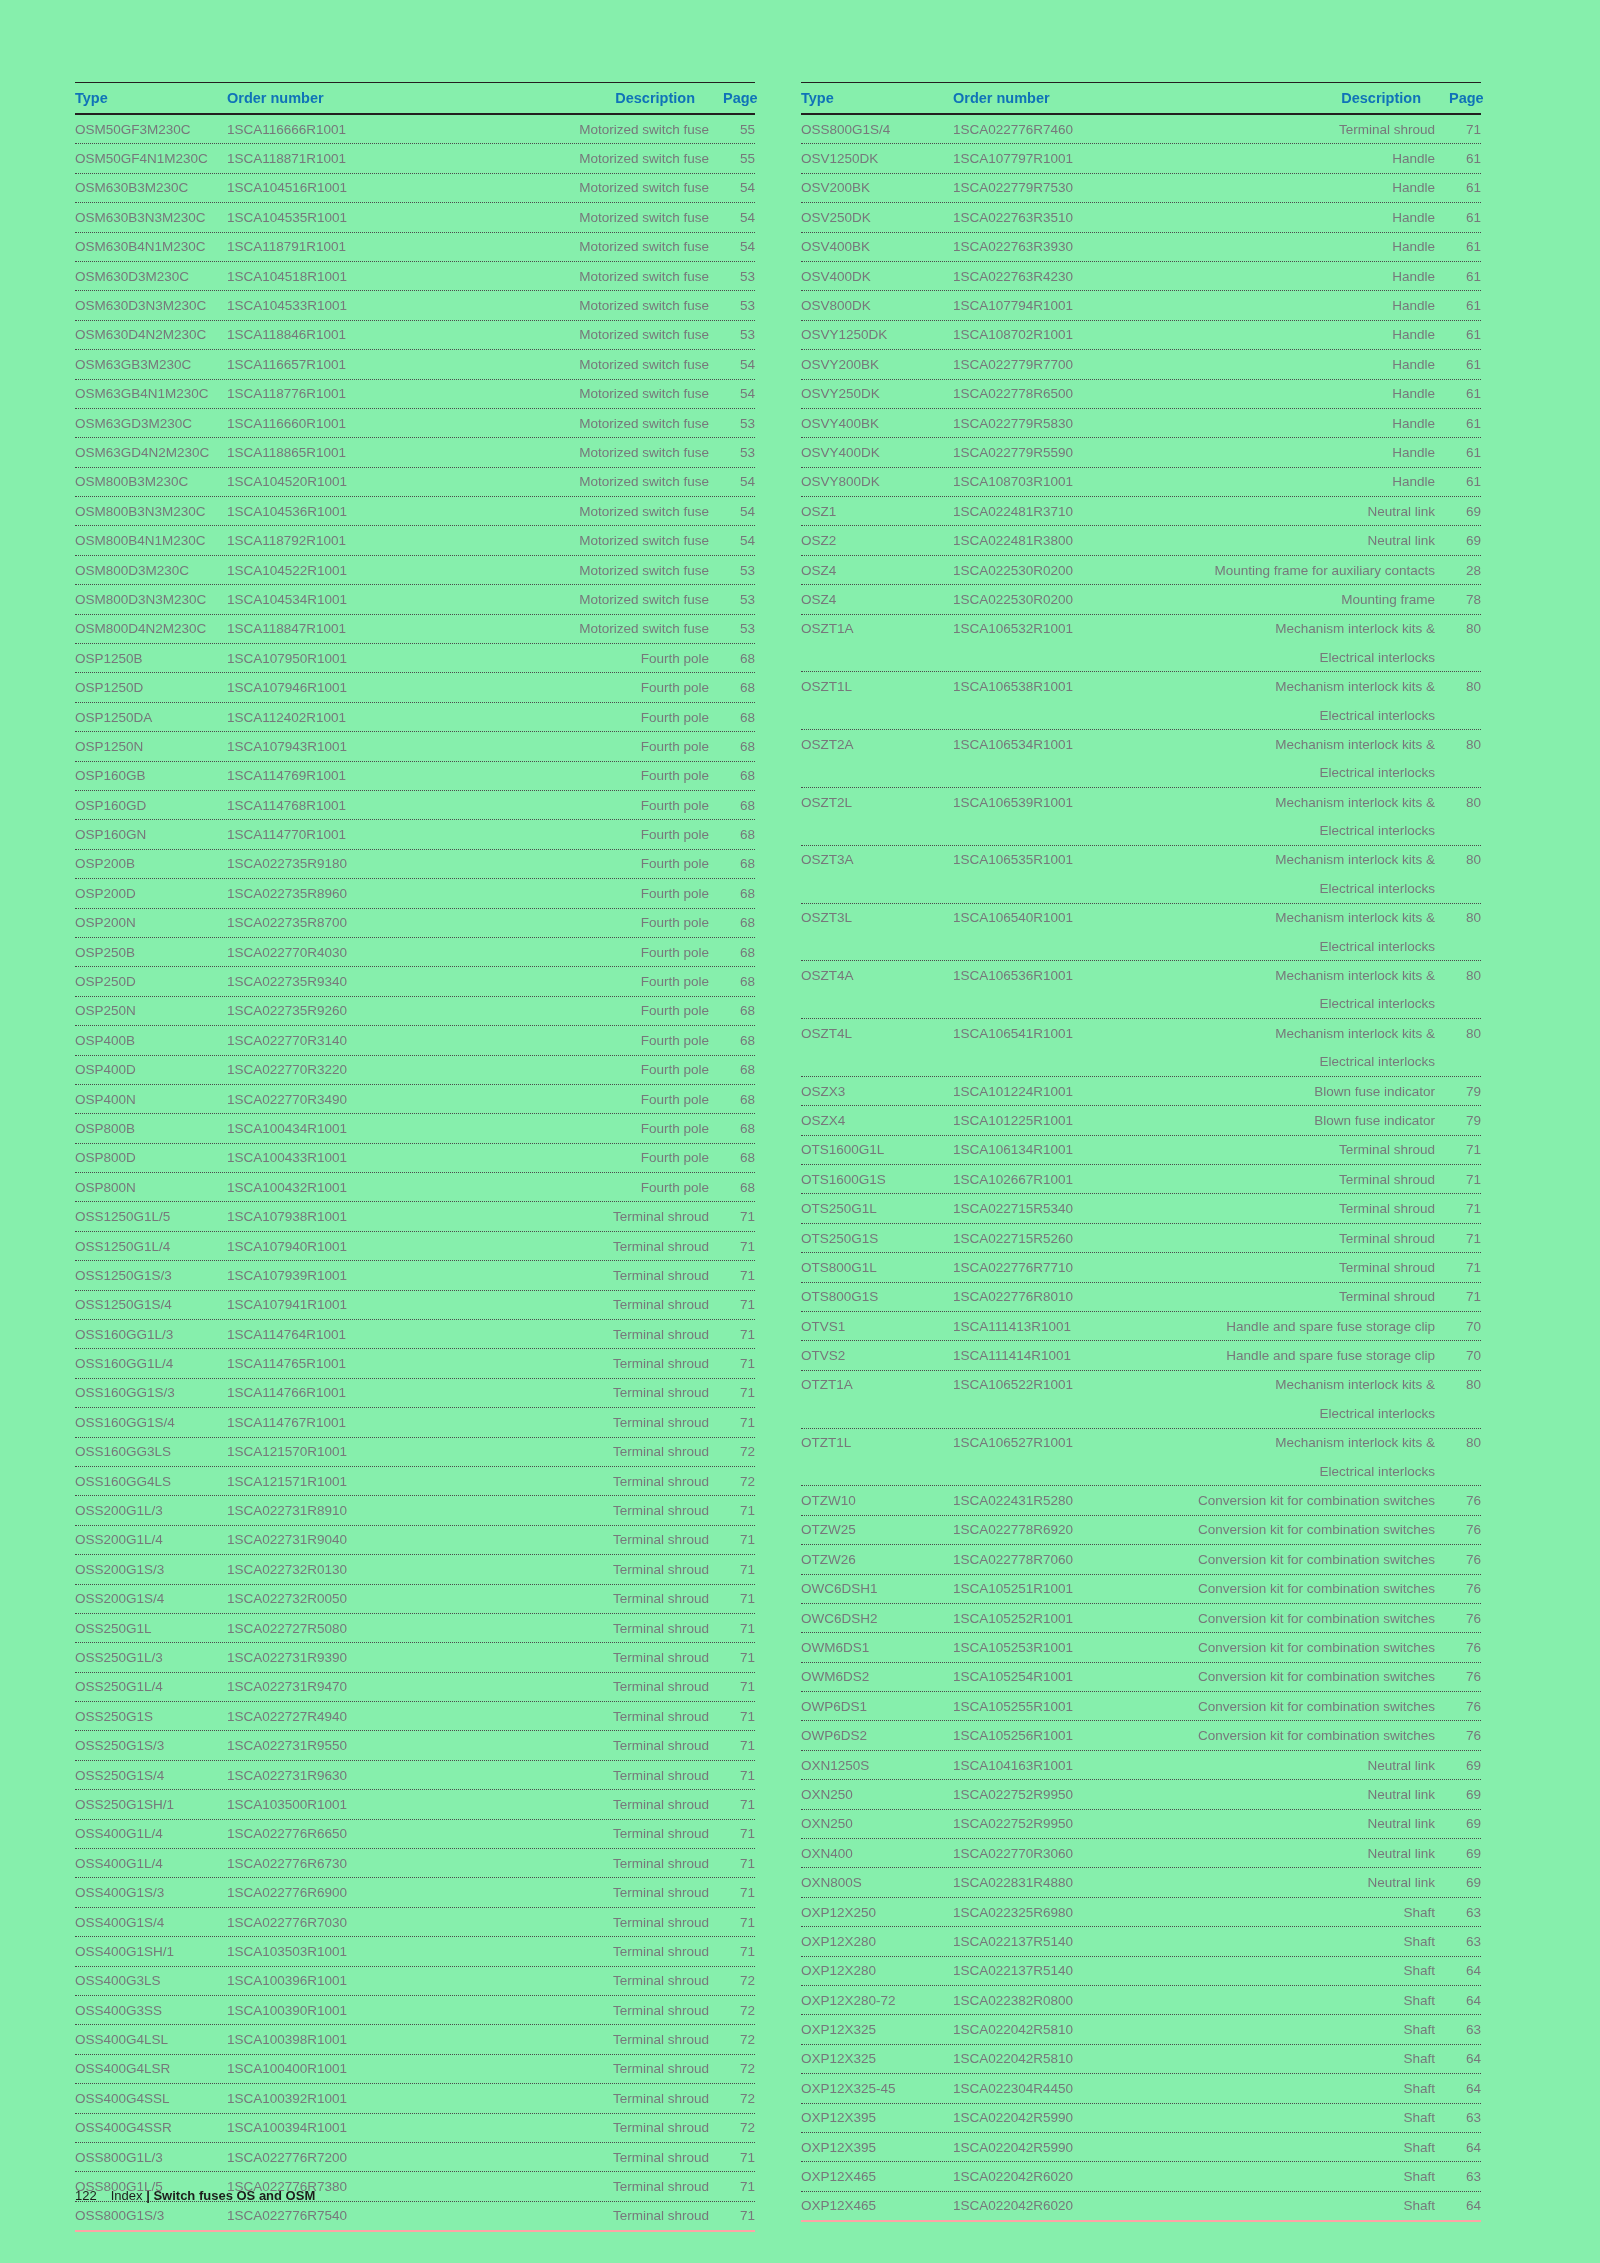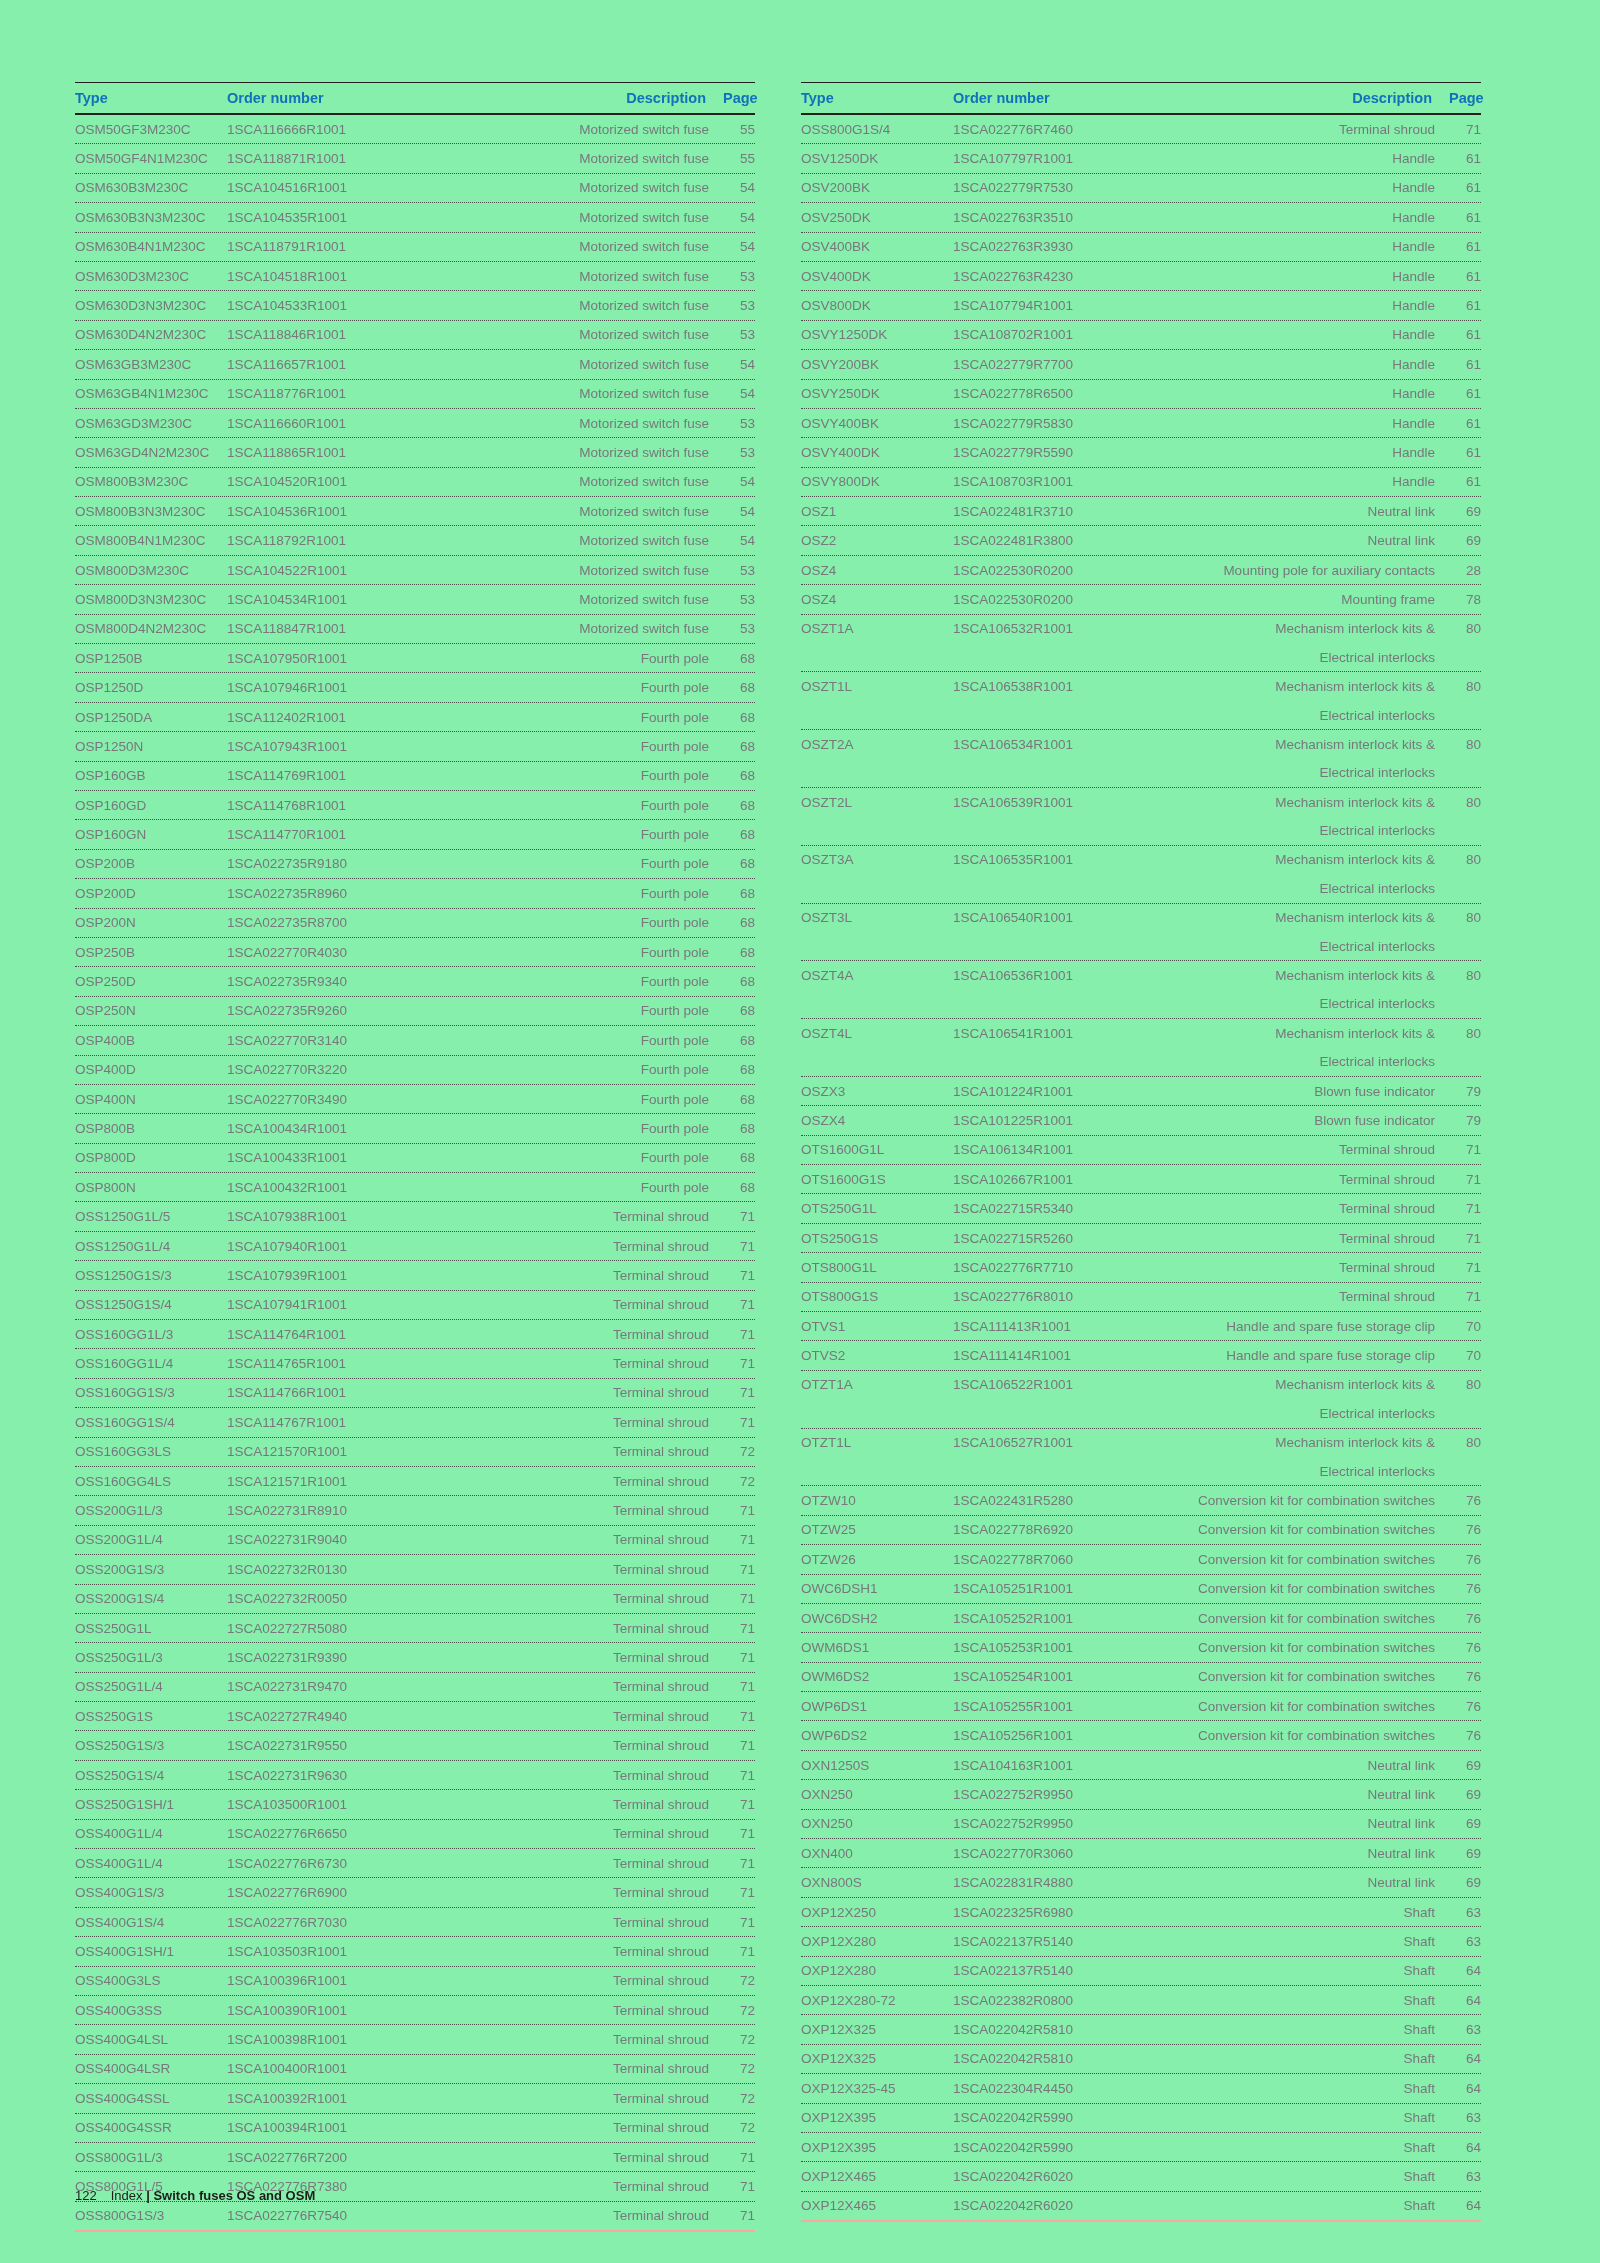--- a/index.html
+++ b/index.html
@@ -50,21 +50,21 @@
     display: flex;
     align-items: center;
     height: 28.4px;
     font-size: 13.5px;
     color: #77787b;
   }
   .c-type  { width: 152px; flex: 0 0 152px; text-align: left; white-space: nowrap; overflow: hidden; }
   .c-order { width: 212px; flex: 0 0 212px; text-align: left; white-space: nowrap; overflow: hidden; }
   .c-desc  { flex: 1 1 auto; text-align: right; white-space: nowrap; overflow: hidden; padding-right: 14px; }
   .c-page  { width: 32px; flex: 0 0 32px; text-align: right; white-space: nowrap; }
-  .thead .c-desc { padding-right: 17px; }
+  .thead .c-desc { padding-right: 28px; }
   .footer {
     position: absolute;
     left: 75px;
     top: 2188px;
     font-size: 13px;
     color: #1d1d1b;
   }
   .footer .pgnum { margin-right: 14px; }
   .footer .bold { font-weight: bold; }
   .footer span { vertical-align: baseline; }
@@ -787,21 +787,21 @@
               <span class="c-type">OSZ2</span>
               <span class="c-order">1SCA022481R3800</span>
               <span class="c-desc">Neutral link</span>
               <span class="c-page">69</span>
             </div>
           </div>
           <div class="row">
             <div class="line">
               <span class="c-type">OSZ4</span>
               <span class="c-order">1SCA022530R0200</span>
-              <span class="c-desc">Mounting pole for auxiliary contacts</span>
+              <span class="c-desc">Mounting frame for auxiliary contacts</span>
               <span class="c-page">28</span>
             </div>
           </div>
           <div class="row">
             <div class="line">
               <span class="c-type">OSZ4</span>
               <span class="c-order">1SCA022530R0200</span>
               <span class="c-desc">Mounting frame</span>
               <span class="c-page">78</span>
             </div>

